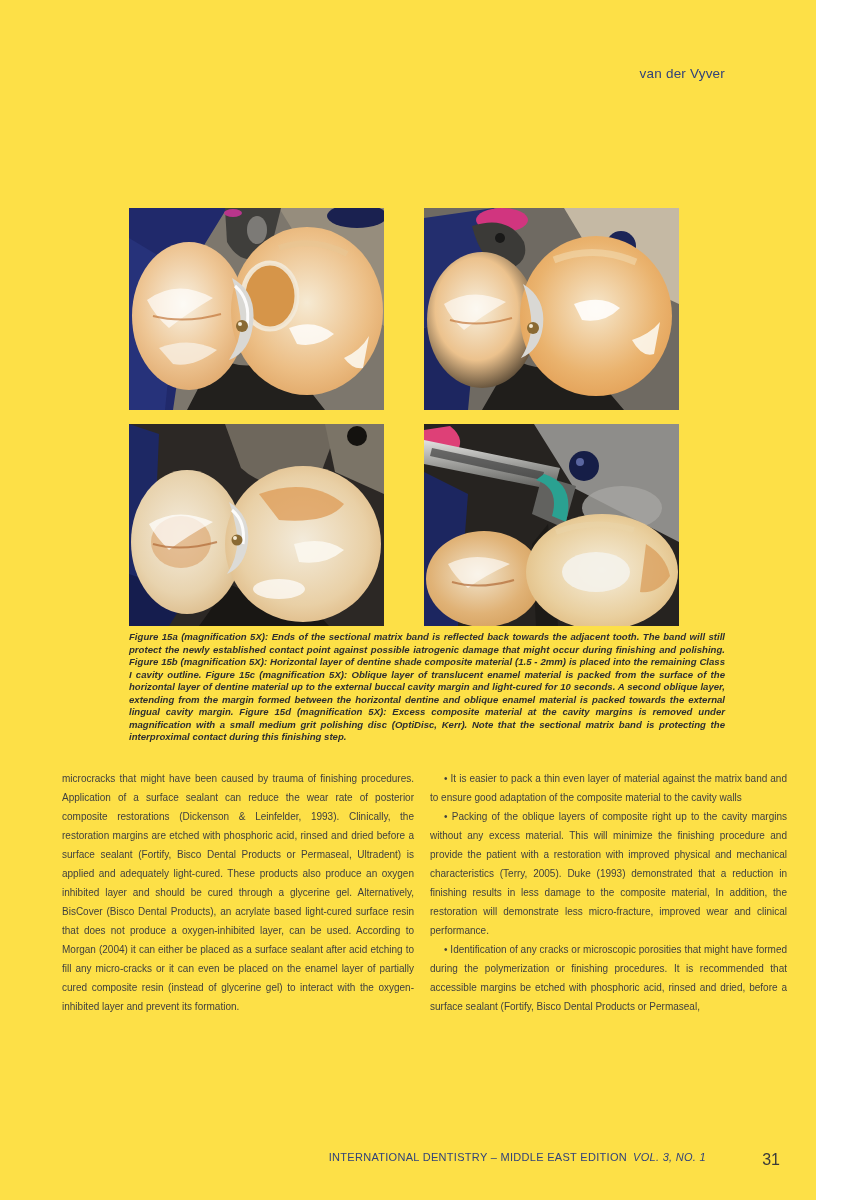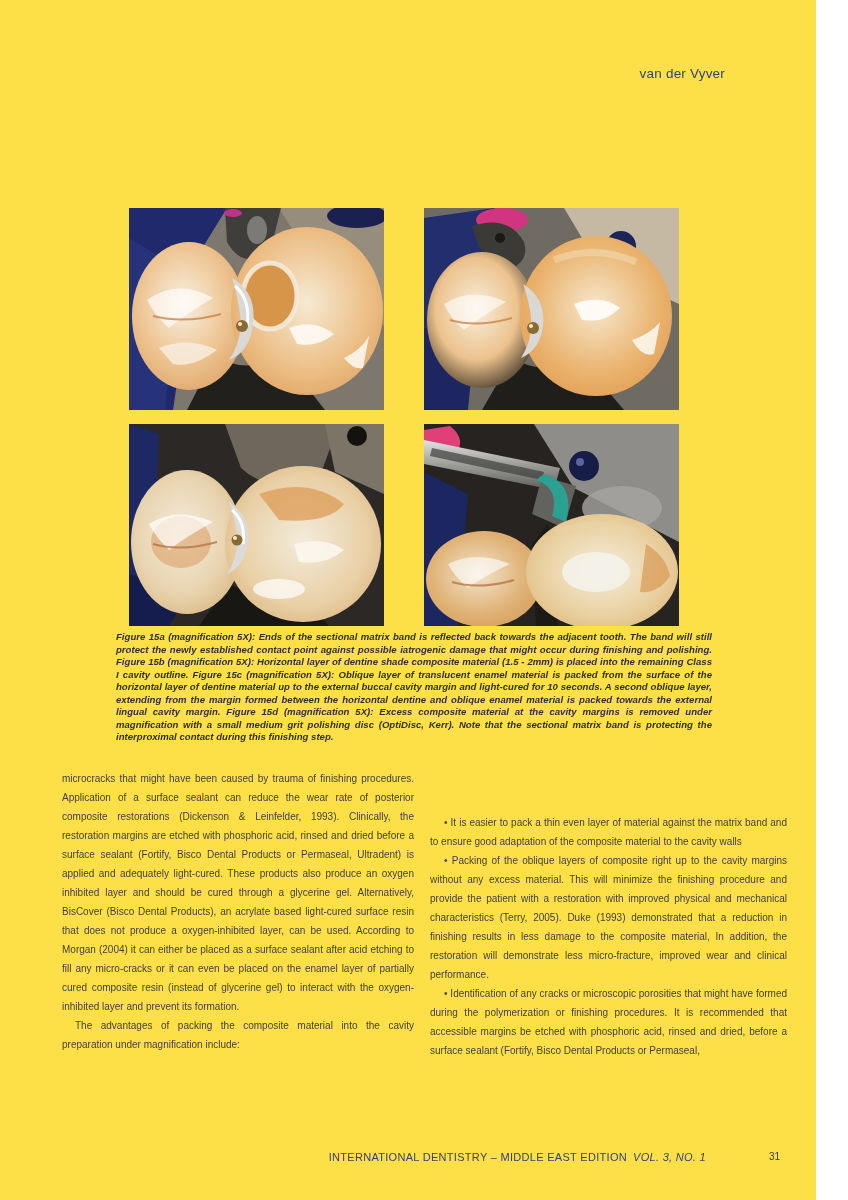--- a/index.html
+++ b/index.html
@@ -12,40 +12,40 @@
     position:absolute; top:66px; right:91px;
     font-size:13.5px; color:#31427a; letter-spacing:.2px;
   }
   .photo-grid {
     position:absolute; left:129px; top:208px;
     display:grid; grid-template-columns:255px 255px;
     column-gap:40px; row-gap:14px;
   }
   .photo { width:255px; height:202px; display:block; background:#555; }
   .caption {
-    position:absolute; left:116px; top:631px; width:596px;
+    position:absolute; left:129px; top:631px; width:596px;
     font-size:9.6px; line-height:12.5px; font-weight:bold; font-style:italic;
     color:#2f2f2f; text-align:justify;
   }
   .col {
     position:absolute; top:769px; font-size:10px; line-height:19px;
     text-align:justify; color:#3f3f3f;
   }
   .col-left  { left:62px;  width:352px; }
-  .col-right { left:430px; width:357px;margin-top:44px; }
+  .col-right { left:430px; width:357px; }
   .indent { text-indent:13px; }
   .bullet { text-indent:14px; }
   .footer-journal {
     position:absolute; top:1151px; right:110px;
     font-size:11px; color:#31427a; letter-spacing:.3px; white-space:nowrap;padding-left:16px;
   }
   .footer-journal .vol { font-style:italic; margin-left:6px; }
   .footer-page {
     position:absolute; top:1151px; right:36px;
-    font-size:10px; color:#3a3a3a;
+    font-size:16px; color:#3a3a3a;
   }
 </style>
 </head>
 <body>
 
 <div class="page">
 
   <div class="running-head">van der Vyver</div>
 
   <div class="photo-grid">
@@ -194,21 +194,20 @@
       <path d="M222 120 Q242 132 246 152 Q234 170 216 168 Z" fill="#d89a55" opacity="0.7"></path>
       <path d="M132 108 Q170 94 210 106" stroke="#e9d3a8" stroke-width="6" fill="none" opacity="0.6"></path>
     </svg>
 
   </div>
 
   <p class="caption">Figure 15a (magnification 5X): Ends of the sectional matrix band is reflected back towards the adjacent tooth. The band will still protect the newly established contact point against possible iatrogenic damage that might occur during finishing and polishing. Figure 15b (magnification 5X): Horizontal layer of dentine shade composite material (1.5 - 2mm) is placed into the remaining Class I cavity outline. Figure 15c (magnification 5X): Oblique layer of translucent enamel material is packed from the surface of the horizontal layer of dentine material up to the external buccal cavity margin and light-cured for 10 seconds. A second oblique layer, extending from the margin formed between the horizontal dentine and oblique enamel material is packed towards the external lingual cavity margin. Figure 15d (magnification 5X): Excess composite material at the cavity margins is removed under magnification with a small medium grit polishing disc (OptiDisc, Kerr). Note that the sectional matrix band is protecting the interproximal contact during this finishing step.</p>
 
   <div class="col col-left">
     <p>microcracks that might have been caused by trauma of finishing procedures. Application of a surface sealant can reduce the wear rate of posterior composite restorations (Dickenson &amp; Leinfelder, 1993). Clinically, the restoration margins are etched with phosphoric acid, rinsed and dried before a surface sealant (Fortify, Bisco Dental Products or Permaseal, Ultradent) is applied and adequately light-cured. These products also produce an oxygen inhibited layer and should be cured through a glycerine gel. Alternatively, BisCover (Bisco Dental Products), an acrylate based light-cured surface resin that does not produce a oxygen-inhibited layer, can be used. According to Morgan (2004) it can either be placed as a surface sealant after acid etching to fill any micro-cracks or it can even be placed on the enamel layer of partially cured composite resin (instead of glycerine gel) to interact with the oxygen-inhibited layer and prevent its formation.</p>
-    <p class="indent">The advantages of packing the composite material into the cavity preparation under magnification include:</p>
   </div>
 
   <div class="col col-right">
     <p class="bullet">• It is easier to pack a thin even layer of material against the matrix band and to ensure good adaptation of the composite material to the cavity walls</p>
     <p class="bullet">• Packing of the oblique layers of composite right up to the cavity margins without any excess material. This will minimize the finishing procedure and provide the patient with a restoration with improved physical and mechanical characteristics (Terry, 2005). Duke (1993) demonstrated that a reduction in finishing results in less damage to the composite material, In addition, the restoration will demonstrate less micro-fracture, improved wear and clinical performance.</p>
     <p class="bullet">• Identification of any cracks or microscopic porosities that might have formed during the polymerization or finishing procedures. It is recommended that accessible margins be etched with phosphoric acid, rinsed and dried, before a surface sealant (Fortify, Bisco Dental Products or Permaseal,</p>
   </div>
 
   <div class="footer-journal">
     <span>INTERNATIONAL DENTISTRY – MIDDLE EAST EDITION</span><span class="vol">VOL. 3, NO. 1</span>

